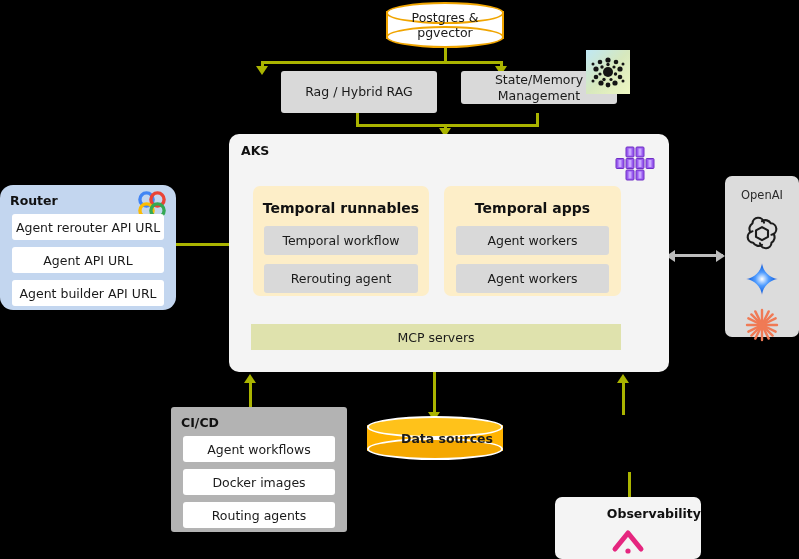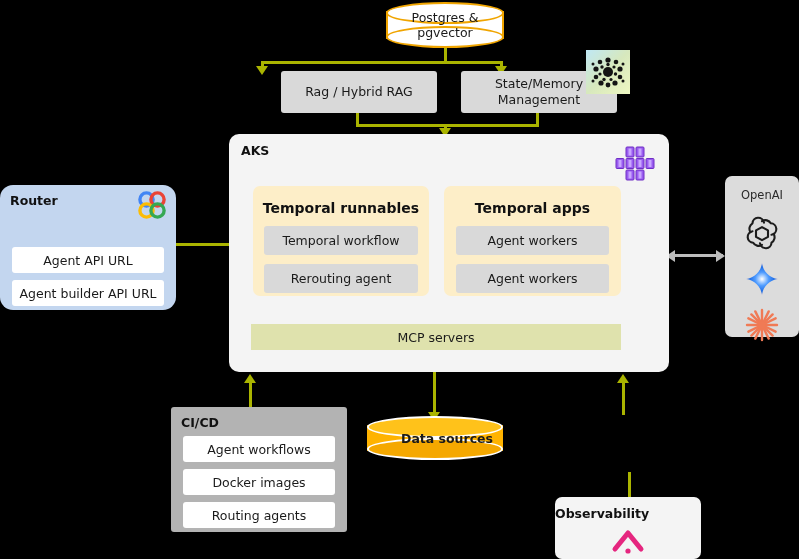--- a/index.html
+++ b/index.html
@@ -105,21 +105,21 @@
     <div class="label">
       <div>Postgres &amp;</div>
       <div>pgvector</div>
     </div>
   </div>
 
   <div class="abs greybox" style="left:281px;top:71px;width:156px;height:42px;">
     <span>Rag / Hybrid RAG</span>
   </div>
 
-  <div class="abs greybox" style="left:461px;top:71px;width:156px;height:42px;flex-direction:column;">
+  <div class="abs greybox" style="left:461px;top:71px;width:156px;height:33px;flex-direction:column;">
     <span>State/Memory</span>
     <span>Management</span>
   </div>
 
   <div class="ic abs" style="left:586px;top:50px;width:44px;height:44px;
        background:linear-gradient(135deg,#bfe8f5 0%,#d7e8bd 50%,#eef7c2 100%);">
     <svg width="44" height="44" viewBox="0 0 44 44">
       <g fill="#141414">
         <circle cx="22" cy="22" r="5"></circle>
         <circle cx="22" cy="10" r="2.6"></circle>
@@ -209,20 +209,23 @@
       <svg width="34" height="34" viewBox="0 0 34 34">
         <g fill="none" stroke-width="3.4" stroke-linecap="round">
           <circle cx="11.5" cy="11.5" r="6.6" stroke="#4285f4"></circle>
           <circle cx="22.5" cy="11.5" r="6.6" stroke="#ea4335"></circle>
           <circle cx="11.5" cy="22.5" r="6.6" stroke="#fbbc05"></circle>
           <circle cx="22.5" cy="22.5" r="6.6" stroke="#34a853"></circle>
         </g>
       </svg>
     </div>
 
+    <div class="abs whitebox" style="left:12px;top:29px;width:152px;height:26px;">
+      <span>Agent rerouter API URL</span>
+    </div>
     <div class="abs whitebox" style="left:12px;top:62px;width:152px;height:26px;">
       <span>Agent API URL</span>
     </div>
     <div class="abs whitebox" style="left:12px;top:95px;width:152px;height:26px;">
       <span>Agent builder API URL</span>
     </div>
   </div>
 
   <div class="abs openai" style="left:725px;top:176px;width:74px;height:161px;">
     <div style="text-align:center;margin-top:12px;font-size:11.5px;color:#2b2b2b;">OpenAI</div>
@@ -285,21 +288,21 @@
 
   <div class="cyl cyl-ds abs" style="left:367px;top:416px;width:136px;height:44px;">
     <div class="bot"></div>
     <div class="body"></div>
     <div class="top"></div>
     <div class="label">Data sources</div>
   </div>
 
 
   <div class="abs card" style="left:555px;top:497px;width:146px;height:62px;">
-    <div style="text-align:left;margin-top:9px;font-weight:bold;font-size:12.5px;color:#111;">Observability</div>
+    <div style="text-align:right;margin-top:9px;font-weight:bold;font-size:12.5px;color:#111;">Observability</div>
     <div class="ic" style="position:absolute;left:50%;transform:translateX(-50%);top:30px;width:36px;height:28px;">
       <svg width="36" height="28" viewBox="0 0 36 28">
         <path d="M5 22 L18 6 L31 22" fill="none" stroke="#e5267f" stroke-width="5" stroke-linecap="round" stroke-linejoin="round"></path>
         <circle cx="18" cy="24" r="2.6" fill="#e5267f"></circle>
       </svg>
     </div>
   </div>
 
 </div>
 

